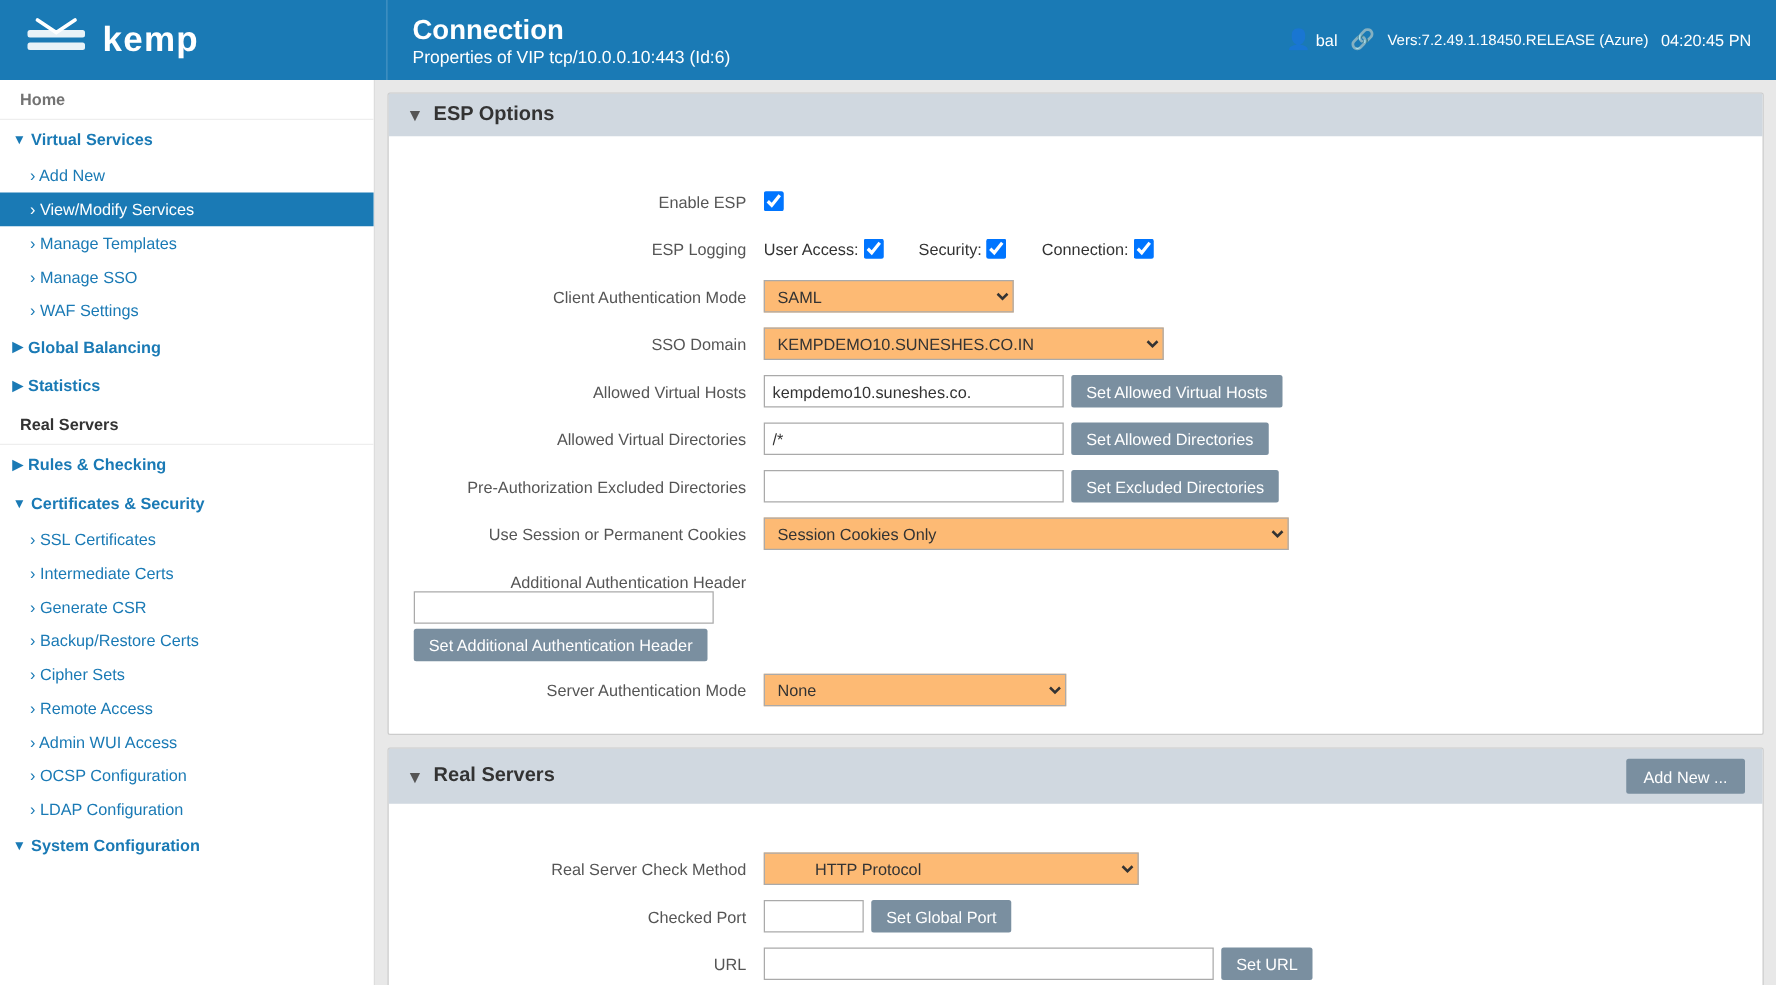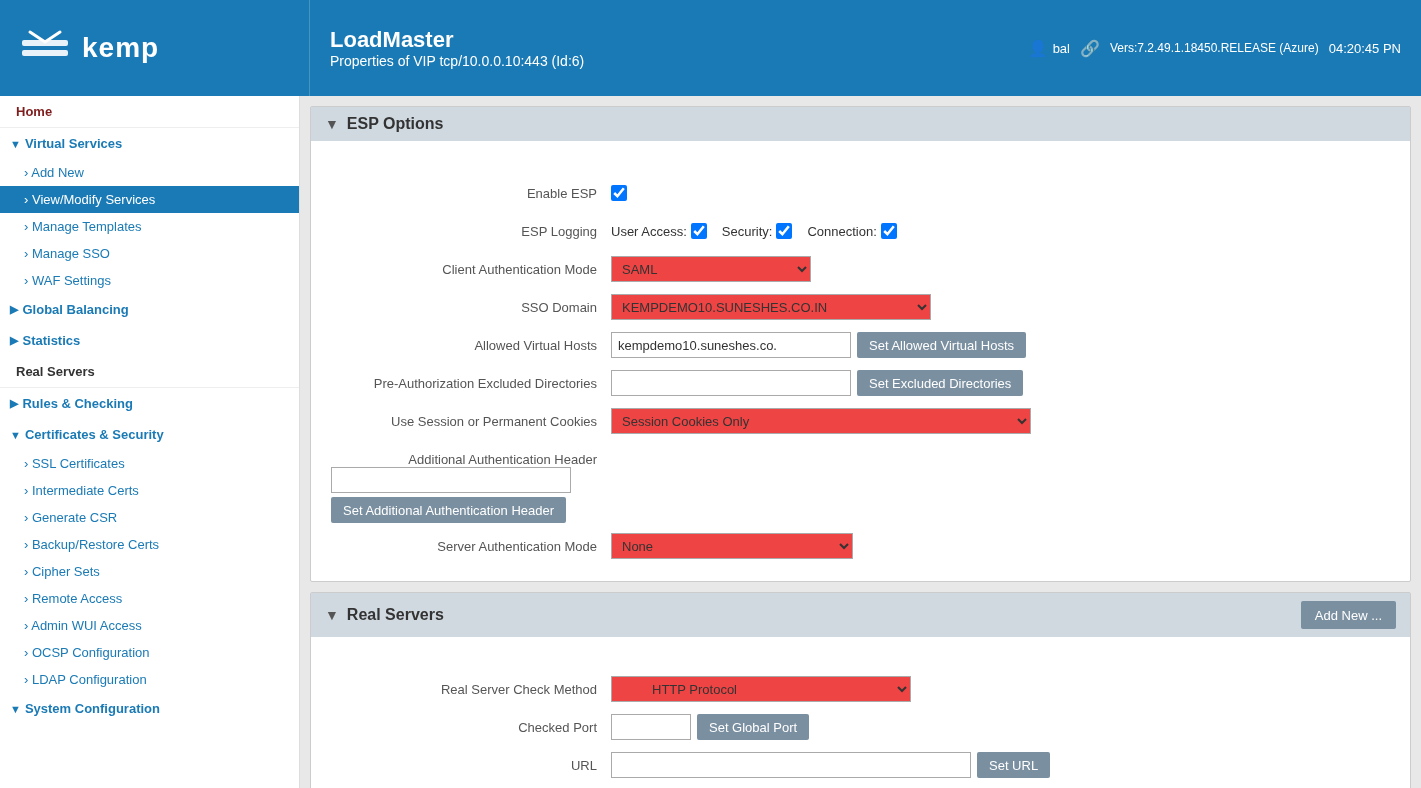--- a/index.html
+++ b/index.html
@@ -4,21 +4,21 @@
   <style>
     * { box-sizing: border-box; margin: 0; padding: 0; }
     body { font-family: Arial, sans-serif; font-size: 13px; background: #f0f0f0; display: flex; flex-direction: column; height: 788px; overflow: hidden; }
 
     
     .top-header {
       background: #1a7ab5;
       color: white;
       display: flex;
       align-items: stretch;
-      height: 96px;
+      height: 64px;
       flex-shrink: 0;
     }
     .logo-area {
       background: #1a7ab5;
       display: flex;
       align-items: center;
       padding: 0 20px;
       width: 310px;
       border-right: 1px solid rgba(255,255,255,0.2);
       gap: 12px;
@@ -107,21 +107,21 @@
       color: #1a7ab5;
       font-size: 13px;
     }
     .sidebar-sub.active {
       background: #1a7ab5;
       color: white;
     }
     .sidebar-home {
       padding: 8px 16px;
       font-weight: bold;
-      color: #7f1d1d;
+      color: #737373;
       border-bottom: 1px solid #eee;
       cursor: pointer;
     }
     .arrow { font-size: 11px; }
 
     
     .sidebar::-webkit-scrollbar { width: 6px; }
     .sidebar::-webkit-scrollbar-track { background: #f1f1f1; }
     .sidebar::-webkit-scrollbar-thumb { background: #ccc; border-radius: 3px; }
 
@@ -196,21 +196,21 @@
       font-size: 13px;
       height: 26px;
       color: #333;
       background: white;
     }
     select {
       border: 1px solid #aaa;
       padding: 3px 6px;
       font-size: 13px;
       height: 26px;
-      background: #ef4444;
+      background: #fdba74;
       color: #333;
     }
     .btn-action {
       background: #7a8fa0;
       color: white;
       border: none;
       padding: 4px 12px;
       font-size: 13px;
       height: 26px;
       cursor: pointer;
@@ -239,21 +239,21 @@
       align-items: center;
       gap: 4px;
       margin-right: 10px;
       font-size: 13px;
       color: #333;
     }
 
     .esp-logging-row {
       display: flex;
       align-items: center;
-      gap: 5px;
+      gap: 18px;
     }
 
     .virtual-hosts-input {
       width: 240px;
     }
     .directories-input {
       width: 240px;
     }
     .excluded-input {
       width: 240px;
@@ -293,21 +293,21 @@
   <div class="logo-area">
 
     <svg class="logo-icon" viewBox="0 0 50 40" fill="none" xmlns="http://www.w3.org/2000/svg">
       <rect x="2" y="12" width="46" height="6" rx="2" fill="white" opacity="0.9"></rect>
       <rect x="2" y="22" width="46" height="6" rx="2" fill="white" opacity="0.9"></rect>
       <path d="M10 4 L25 14 L40 4" stroke="white" stroke-width="3" fill="none" stroke-linecap="round"></path>
     </svg>
     <span class="logo-text">kemp</span>
   </div>
   <div class="header-center">
-    <div class="header-title">LoadMaster</div>
+    <div class="header-title">Connection</div>
     <div class="header-subtitle">Properties of VIP tcp/10.0.0.10:443 (Id:6)</div>
   </div>
   <div class="header-right">
     <div class="header-user">
       <span style="font-size:16px;">👤</span>
       <span>bal</span>
     </div>
     <span style="font-size:16px; cursor:pointer;">🔗</span>
     <span class="header-version">Vers:7.2.49.1.18450.RELEASE (Azure)</span>
     <span class="header-time">04:20:45 PN</span>
@@ -426,20 +426,27 @@
         </div>
 
         <div class="form-row">
           <div class="form-label">Allowed Virtual Hosts</div>
           <div class="form-control-area">
             <input type="text" class="virtual-hosts-input" value="kempdemo10.suneshes.co." style="">
             <button class="btn-action">Set Allowed Virtual Hosts</button>
           </div>
         </div>
 
+        <div class="form-row">
+          <div class="form-label">Allowed Virtual Directories</div>
+          <div class="form-control-area">
+            <input type="text" class="directories-input" value="/*" style="">
+            <button class="btn-action">Set Allowed Directories</button>
+          </div>
+        </div>
 
         <div class="form-row">
           <div class="form-label">Pre-Authorization Excluded Directories</div>
           <div class="form-control-area">
             <input type="text" class="excluded-input" value="" style="">
             <button class="btn-action">Set Excluded Directories</button>
           </div>
         </div>
 
         <div class="form-row">

